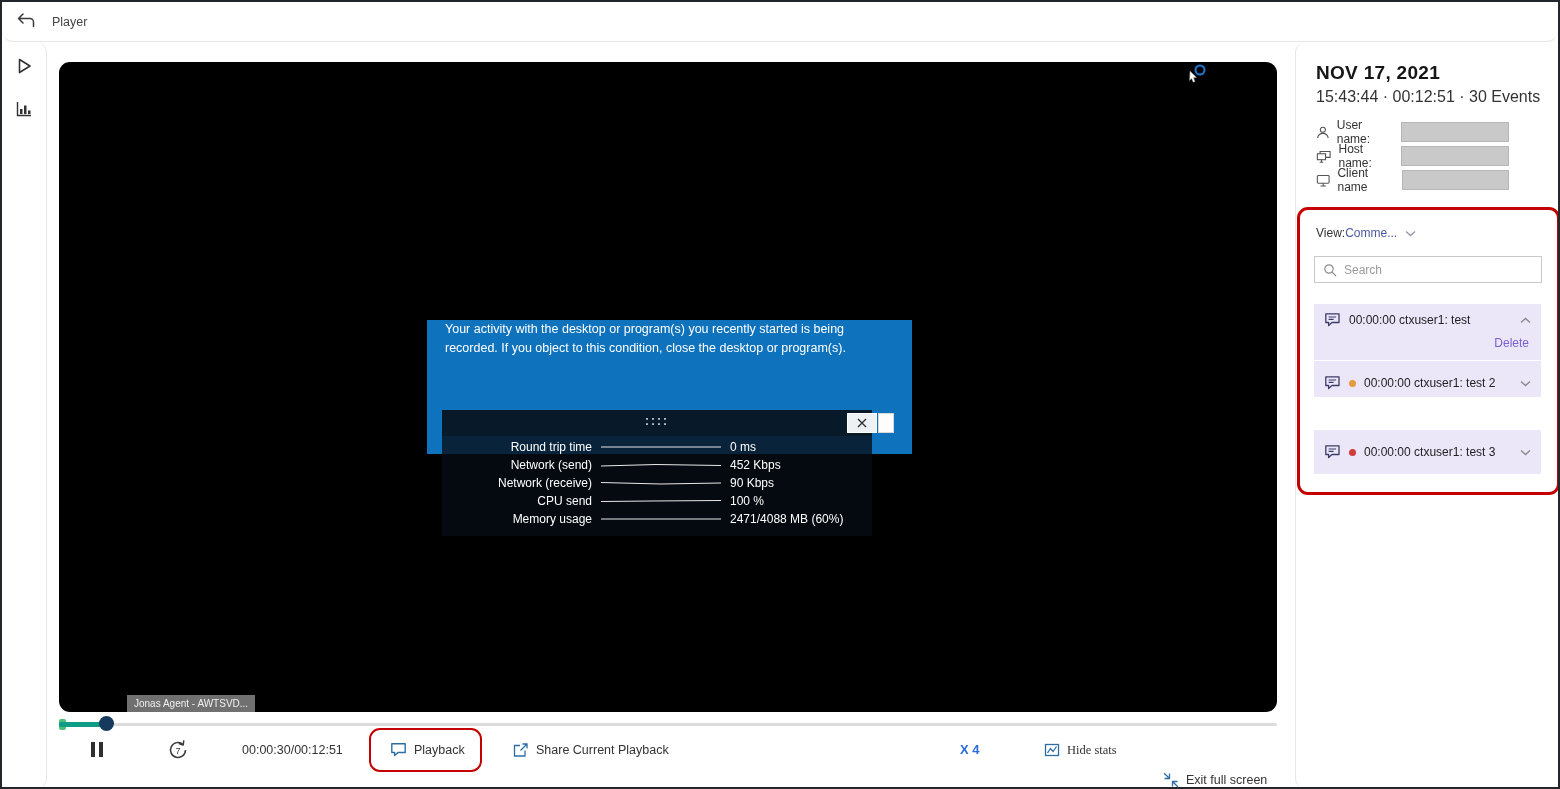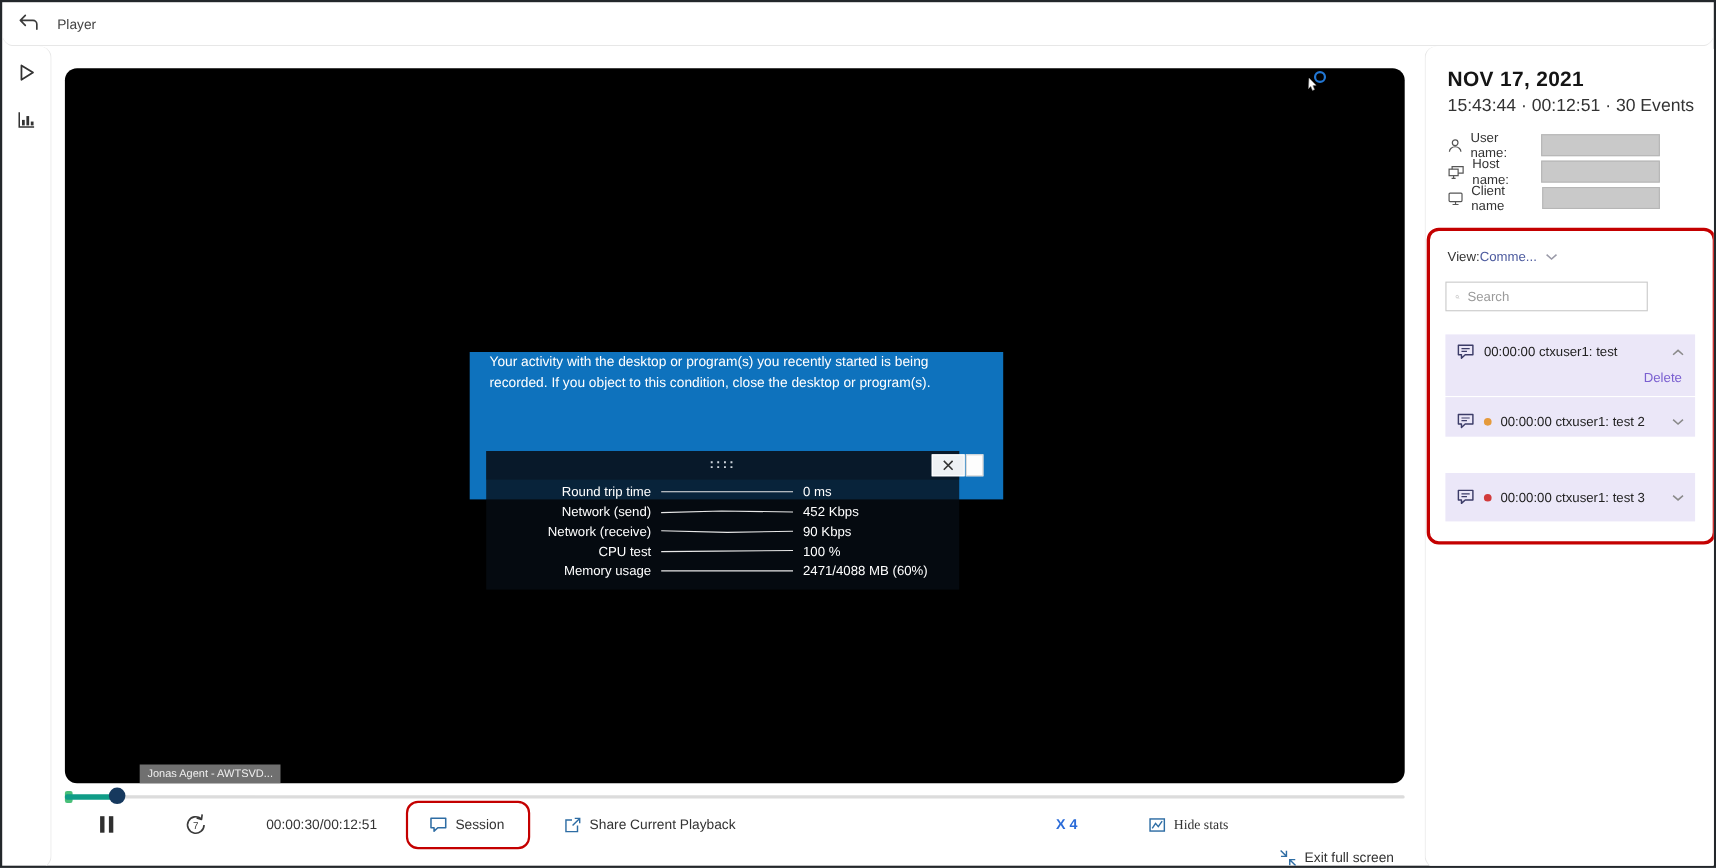--- a/index.html
+++ b/index.html
@@ -55,21 +55,21 @@
   
   #rpanel{left:1293px;top:40px;width:267px;height:747px;border-left:1px solid #e7e7e7;background:#fff;}
   #rdate{position:absolute;left:20px;top:20px;font-size:19px;font-weight:700;color:#151515;letter-spacing:.3px;}
   #rmeta{position:absolute;left:20px;top:46px;font-size:16px;color:#333;}
   .frow{position:absolute;left:20px;width:193px;height:22px;display:flex;align-items:center;gap:7px;font-size:12px;color:#333;}
   .redact{margin-left:auto;width:118px;height:20px;background:#c9c9c9;border:1px solid #b6b6b6;}
   #frow-0{top:79px;}#frow-1{top:103px;}#frow-2{top:127px;}
   #view-row{position:absolute;left:20px;top:184px;display:flex;align-items:center;gap:0;font-size:12px;color:#333;}
   #view-dd{display:flex;align-items:center;gap:8px;font-size:12px;}
   #view-value{color:#4c5a9e;}
-  #searchbox{position:absolute;left:18px;top:214px;width:184px;height:27px;border:1px solid #c9c9c9;display:flex;align-items:center;gap:7px;padding:0 8px;background:#fff;}
+  #searchbox{position:absolute;left:18px;top:214px;width:228px;height:27px;border:1px solid #c9c9c9;display:flex;align-items:center;gap:7px;padding:0 8px;background:#fff;}
   #searchbox input{border:none;outline:none;flex:1;font-size:12px;font-family:inherit;color:#333;}
   #searchbox input::placeholder{color:#9a9a9a;}
   .citem{position:absolute;left:18px;width:227px;background:#ebe7f8;}
   .citem-head{display:flex;align-items:center;gap:8px;padding:0 10px;height:32px;font-size:12px;color:#222;}
   #citem-0{top:262px;height:56px;}
   #citem-1{top:319px;height:36px;}
   #citem-2{top:388px;height:44px;}
   #citem-1 .citem-head,#citem-2 .citem-head{height:44px;}
   .chev{margin-left:auto;display:flex;}
   .dot{width:7px;height:7px;border-radius:50%;flex:none;}
@@ -148,21 +148,21 @@
       <div class="srow">
         <span class="slabel">Network (receive)</span>
         <span class="sline">
             <svg width="120" height="8">
               <polyline points="0,3.5 60,5 120,4" fill="none" stroke="#e8e8e8" stroke-width="1"></polyline>
             </svg>
           </span>
         <span class="svalue">90 Kbps</span>
       </div>
       <div class="srow">
-        <span class="slabel">CPU test</span>
+        <span class="slabel">CPU send</span>
         <span class="sline">
             <svg width="120" height="8">
               <polyline points="0,4.5 50,4 120,3.5" fill="none" stroke="#e8e8e8" stroke-width="1"></polyline>
             </svg>
           </span>
         <span class="svalue">100 %</span>
       </div>
       <div class="srow">
         <span class="slabel">Memory usage</span>
         <span class="sline">
@@ -197,21 +197,21 @@
     <text x="13" y="16.5" font-size="9" text-anchor="middle" fill="#3a3a3a">7</text>
   </svg>
 </button>
 
 <div class="abs" id="time">00:00:30/00:12:51</div>
 
 <button class="abs ctrl" id="btn-comments">
   <svg width="17" height="16" viewBox="0 0 17 16">
       <path d="M1.8 1.8 H15.2 V10.5 H8 L4.6 13.6 V10.5 H1.8 Z" fill="none" stroke="#2e6da4" stroke-width="1.4" stroke-linejoin="round"></path>
     </svg>
-  <span>Session</span>
+  <span>Playback</span>
 </button>
 
 <button class="abs ctrl" id="btn-share">
   <svg width="17" height="16" viewBox="0 0 17 16">
       <path d="M8 3.5 H2.5 V14 H13 V8.5" fill="none" stroke="#2e6da4" stroke-width="1.3"></path>
       <path d="M10.5 2 H15 V6.5 M15 2 L8.5 8.5" fill="none" stroke="#2e6da4" stroke-width="1.3"></path>
     </svg>
   <span>Share Current Playback</span>
 </button>
 

